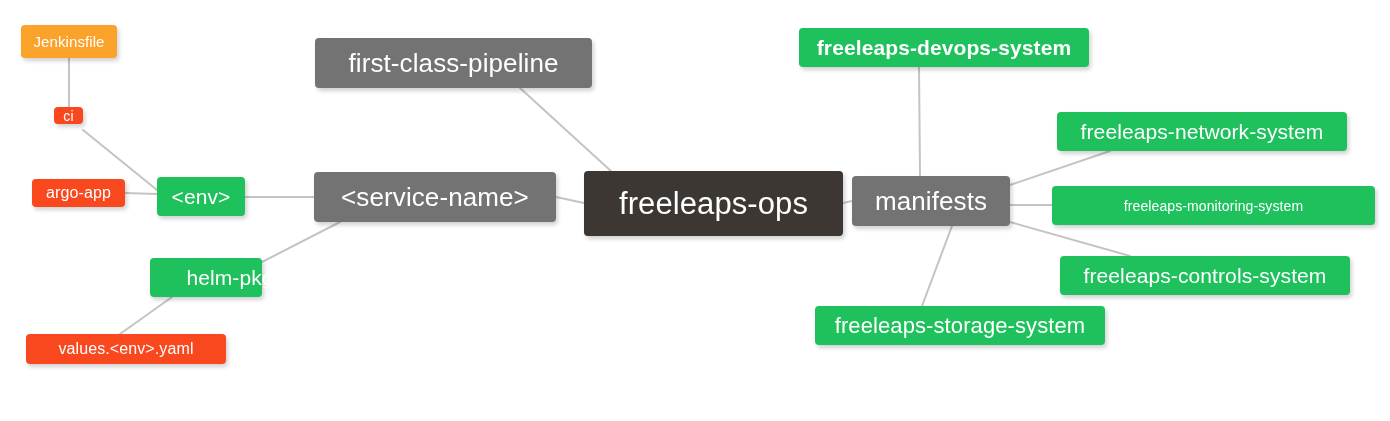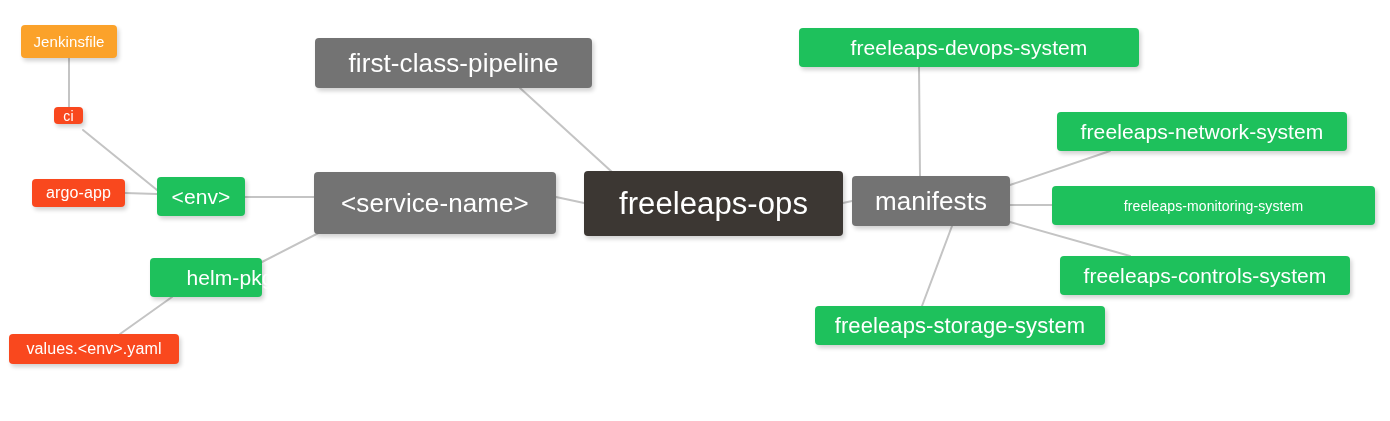--- a/index.html
+++ b/index.html
@@ -68,48 +68,48 @@
       <line x1="920" y1="176" x2="919" y2="67" stroke="#c4c4c4" stroke-width="2" stroke-linecap="round"></line>
       <line x1="1010" y1="185" x2="1110" y2="151" stroke="#c4c4c4" stroke-width="2" stroke-linecap="round"></line>
       <line x1="1010" y1="205" x2="1052" y2="205" stroke="#c4c4c4" stroke-width="2" stroke-linecap="round"></line>
       <line x1="1010" y1="222" x2="1130" y2="256" stroke="#c4c4c4" stroke-width="2" stroke-linecap="round"></line>
       <line x1="952" y1="226" x2="922" y2="306" stroke="#c4c4c4" stroke-width="2" stroke-linecap="round"></line>
     </svg>
   <div id="node-layer">
       <div class="node n-root" style="left: 584px; top: 171px; width: 259px; height: 65px;">
         <span class="node-label" style="font-size: 31px;">freeleaps-ops</span>
       </div>
-      <div class="node n-blue" style="left: 314px; top: 172px; width: 242px; height: 62px;">
+      <div class="node n-blue" style="left: 314px; top: 172px; width: 242px; height: 50px;">
         <span class="node-label" style="font-size: 26px;">&lt;service-name&gt;</span>
       </div>
       <div class="node n-blue" style="left: 315px; top: 38px; width: 277px; height: 50px;">
         <span class="node-label" style="font-size: 26px;">first-class-pipeline</span>
       </div>
       <div class="node n-blue" style="left: 852px; top: 176px; width: 158px; height: 50px;">
         <span class="node-label" style="font-size: 26px;">manifests</span>
       </div>
       <div class="node n-green" style="left: 157px; top: 177px; width: 88px; height: 39px;">
         <span class="node-label" style="font-size: 21px;">&lt;env&gt;</span>
       </div>
       <div class="node n-green" style="left: 150px; top: 258px; width: 112px; height: 39px;">
         <span class="node-label" style="font-size: 21px; margin-left: 48px;">helm-pkg</span>
       </div>
       <div class="node n-red" style="left: 54px; top: 107px; width: 29px; height: 17px;">
         <span class="node-label" style="font-size: 14px;">ci</span>
       </div>
       <div class="node n-red" style="left: 32px; top: 179px; width: 93px; height: 28px; justify-content: center;">
         <span class="node-label" style="font-size: 16px;">argo-app</span>
       </div>
-      <div class="node n-red" style="left: 9px; top: 334px; width: 170px; height: 30px;">
+      <div class="node n-red" style="left: 26px; top: 334px; width: 200px; height: 30px;">
         <span class="node-label" style="font-size: 16px;">values.&lt;env&gt;.yaml</span>
       </div>
       <div class="node n-orange" style="left: 21px; top: 25px; width: 96px; height: 33px;">
         <span class="node-label" style="font-size: 15px;">Jenkinsfile</span>
       </div>
-      <div class="node n-green" style="left: 799px; top: 28px; width: 340px; height: 39px;">
+      <div class="node n-green" style="left: 799px; top: 28px; width: 290px; height: 39px; font-weight: bold;">
         <span class="node-label" style="font-size: 21px;">freeleaps-devops-system</span>
       </div>
       <div class="node n-green" style="left: 1057px; top: 112px; width: 290px; height: 39px;">
         <span class="node-label" style="font-size: 21px;">freeleaps-network-system</span>
       </div>
       <div class="node n-green" style="left: 1052px; top: 186px; width: 323px; height: 39px;">
         <span class="node-label" style="font-size: 14px;">freeleaps-monitoring-system</span>
       </div>
       <div class="node n-green" style="left: 1060px; top: 256px; width: 290px; height: 39px;">
         <span class="node-label" style="font-size: 21px;">freeleaps-controls-system</span>

